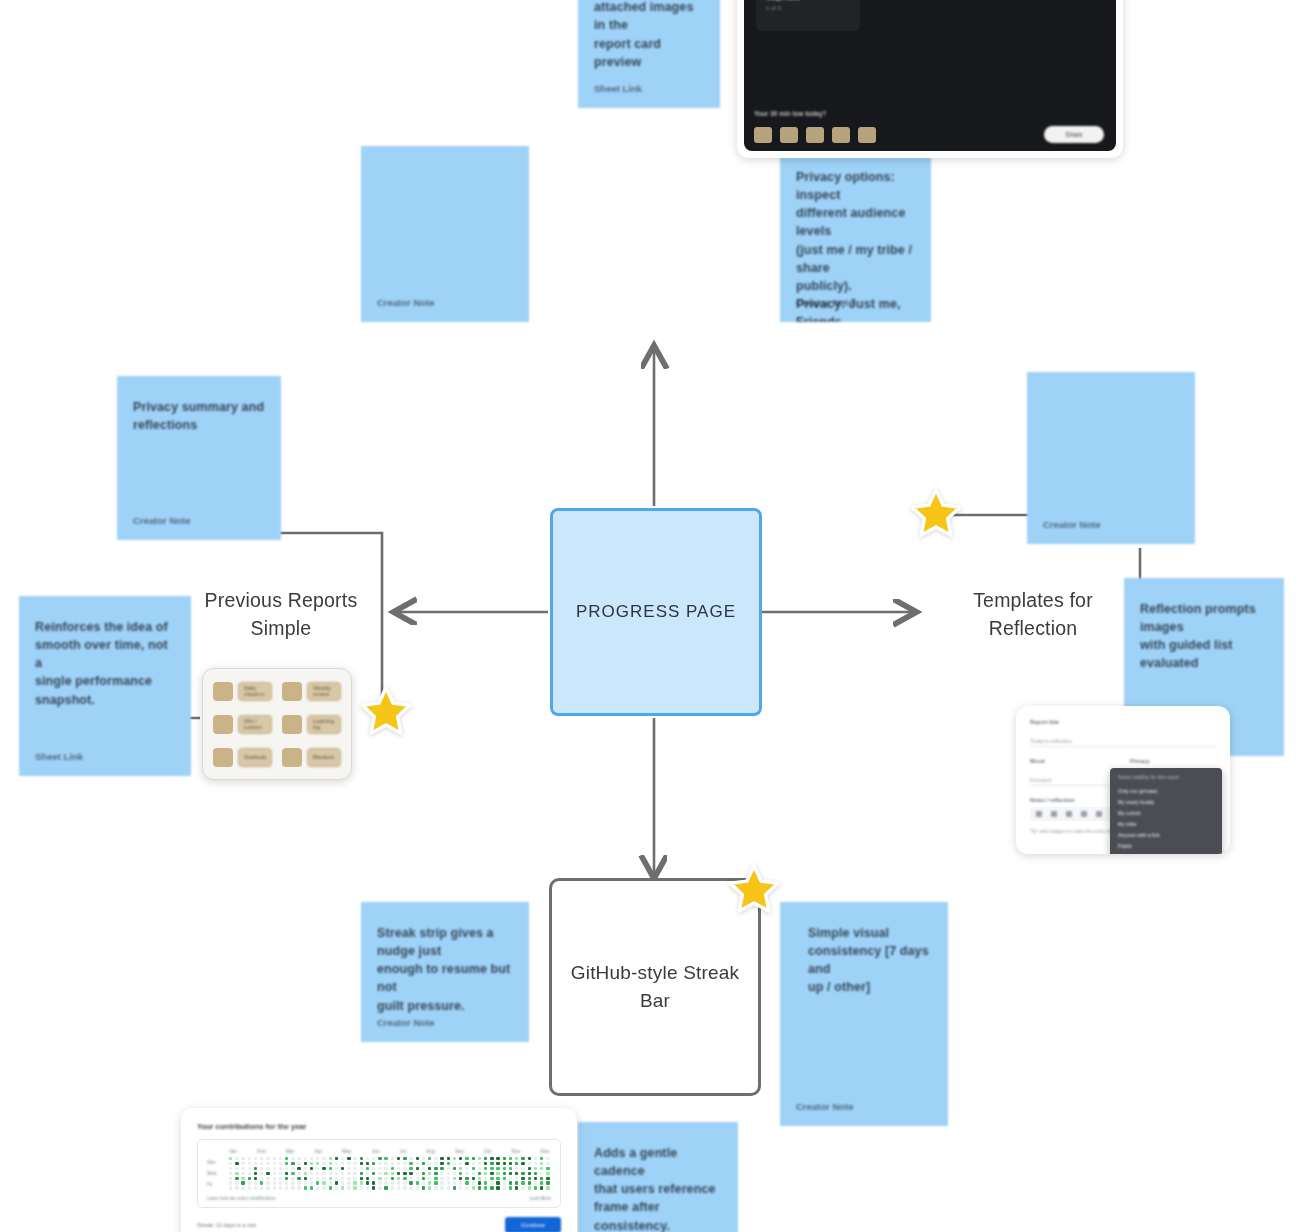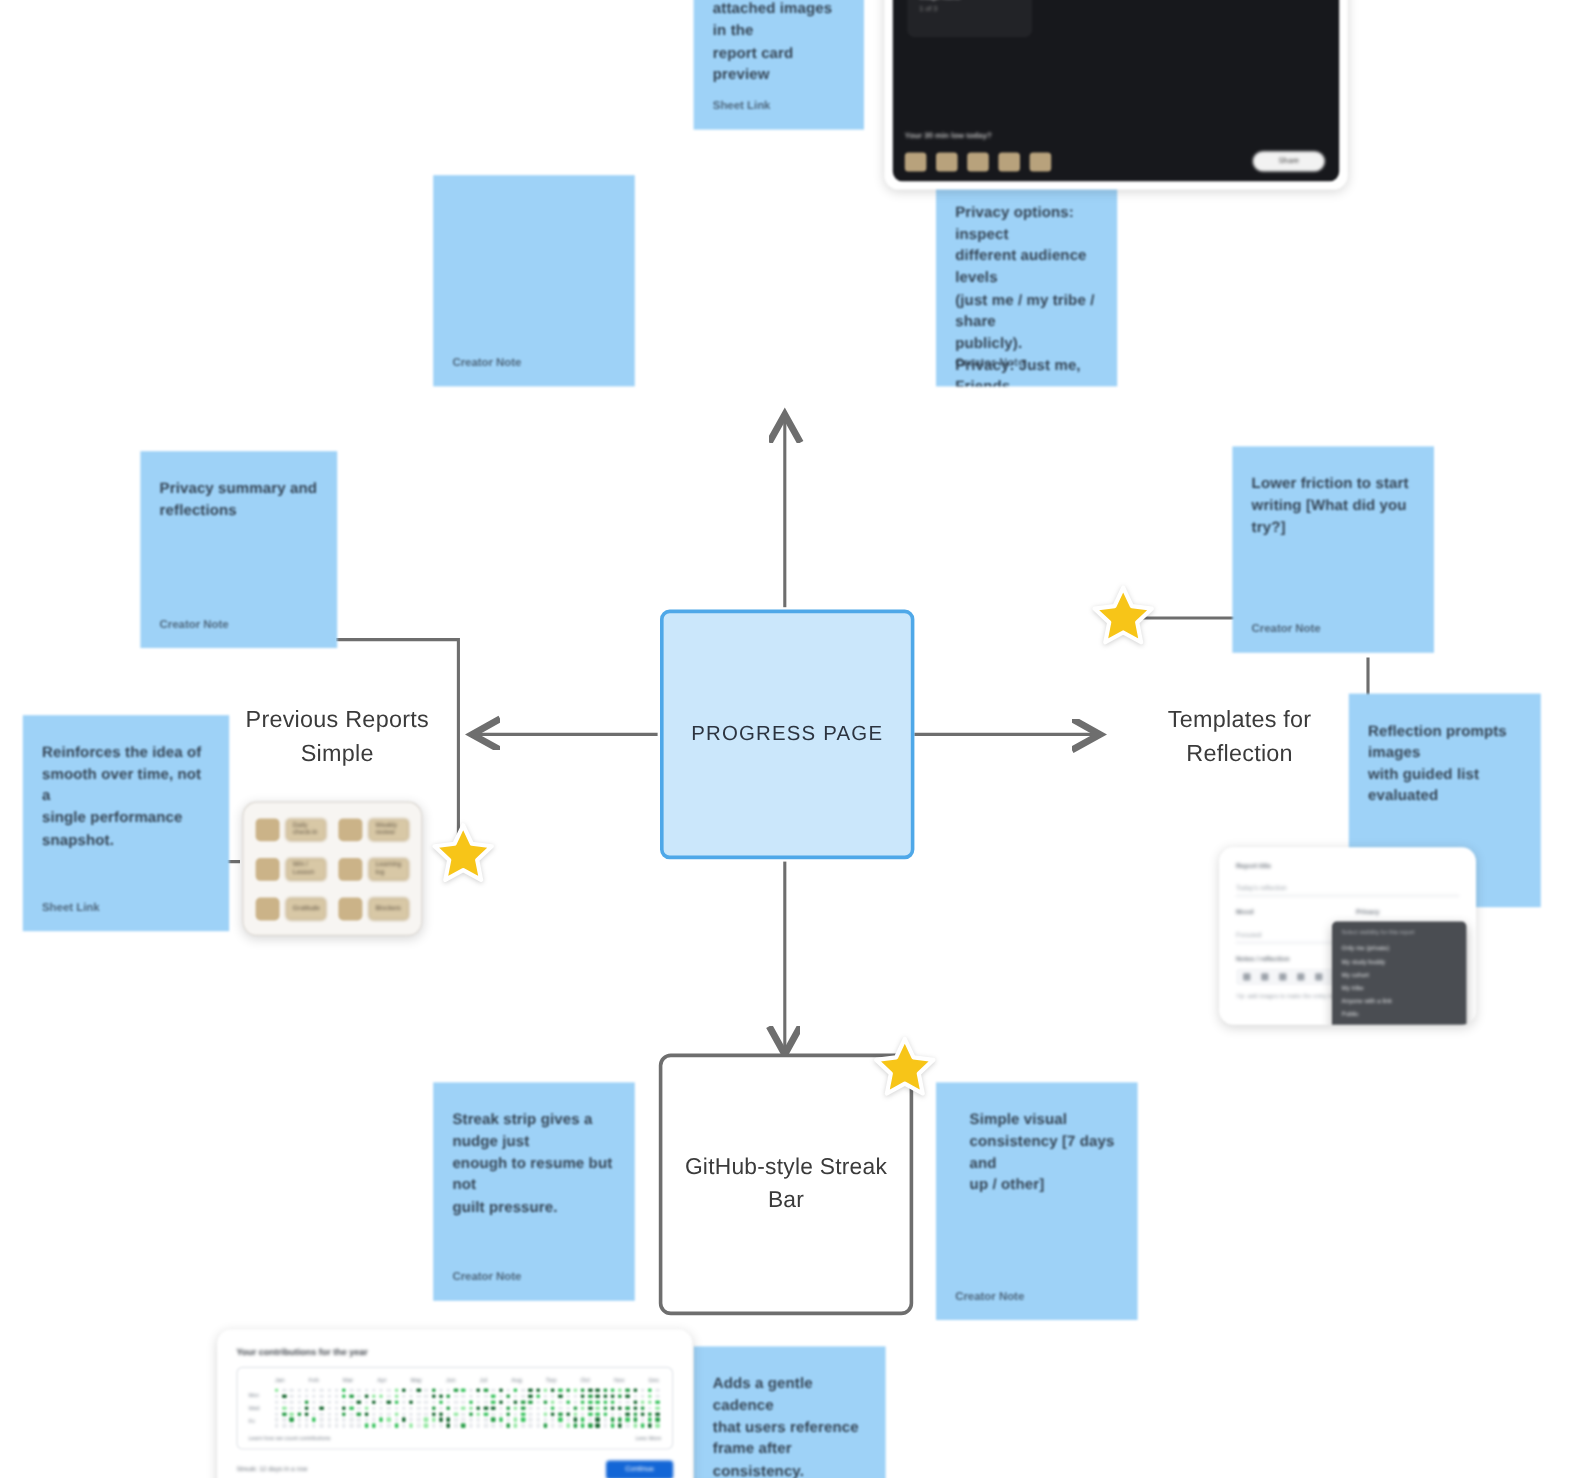--- a/index.html
+++ b/index.html
@@ -240,41 +240,38 @@
 
   <div class="abs sticky" style="left:19px; top:596px; width:172px; height:180px;">
     <div class="sticky-body">Reinforces the idea of
 smooth over time, not a
 single performance
 snapshot.</div>
     <div class="sticky-author">Sheet Link</div>
   </div>
 
   <div class="abs sticky" style="left:1027px; top:372px; width:168px; height:172px;">
-    <div class="sticky-body">Lower friction to start
-writing [What did you
-try?]</div>
     <div class="sticky-author">Creator Note</div>
   </div>
 
   <div class="abs sticky" style="left:1124px; top:578px; width:160px; height:178px;">
     <div class="sticky-body">Reflection prompts images
 with guided list
 evaluated</div>
     <div class="sticky-author"></div>
   </div>
 
-  <div class="abs sticky" style="left:361px; top:902px; width:168px; height:182px;">
+  <div class="abs sticky" style="left:361px; top:902px; width:168px; height:140px;">
     <div class="sticky-body">Streak strip gives a nudge just
 enough to resume but not
 guilt pressure.</div>
     <div class="sticky-author">Creator Note</div>
   </div>
 
-  <div class="abs sticky" style="left:780px; top:902px; width:168px; height:198px;padding-left:28px;">
+  <div class="abs sticky" style="left:780px; top:902px; width:168px; height:224px;padding-left:28px;">
     <div class="sticky-body">Simple visual
 consistency [7 days and
 up / other]</div>
     <div class="sticky-author">Creator Note</div>
   </div>
 
   <div class="abs sticky" style="left:578px; top:1122px; width:160px; height:170px;">
     <div class="sticky-body">Adds a gentle cadence
 that users reference
 frame after consistency.</div>

